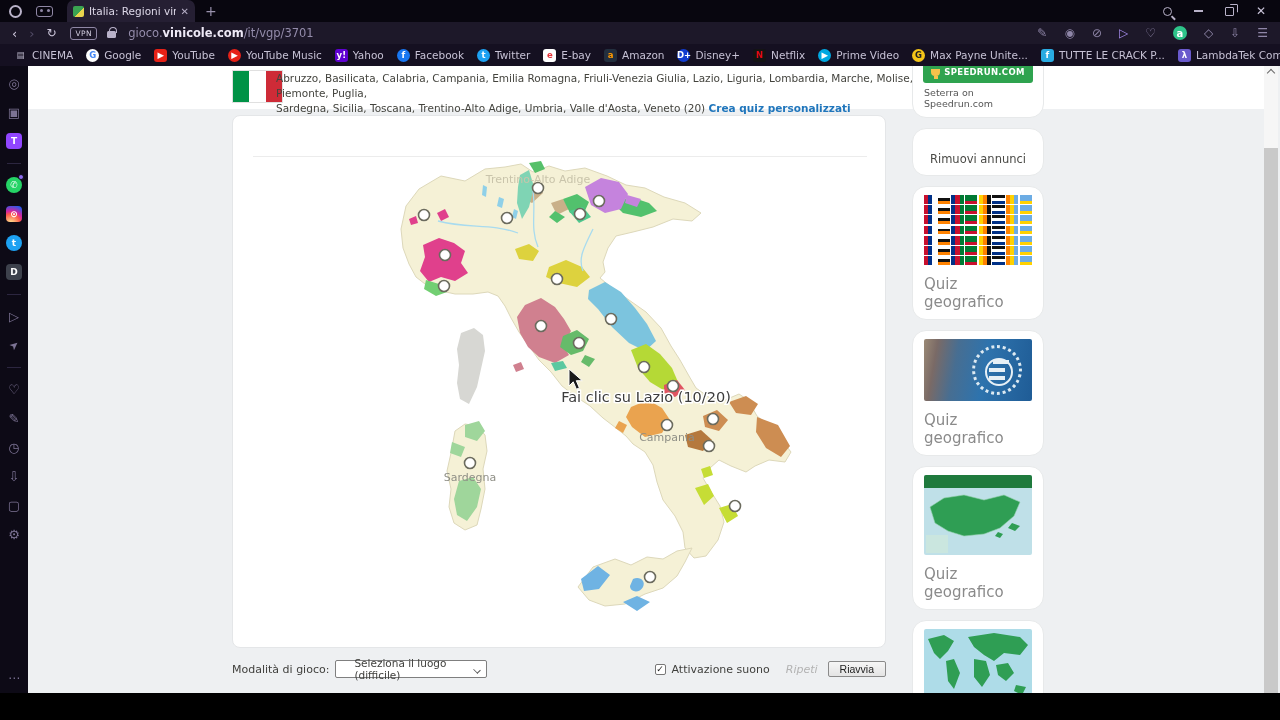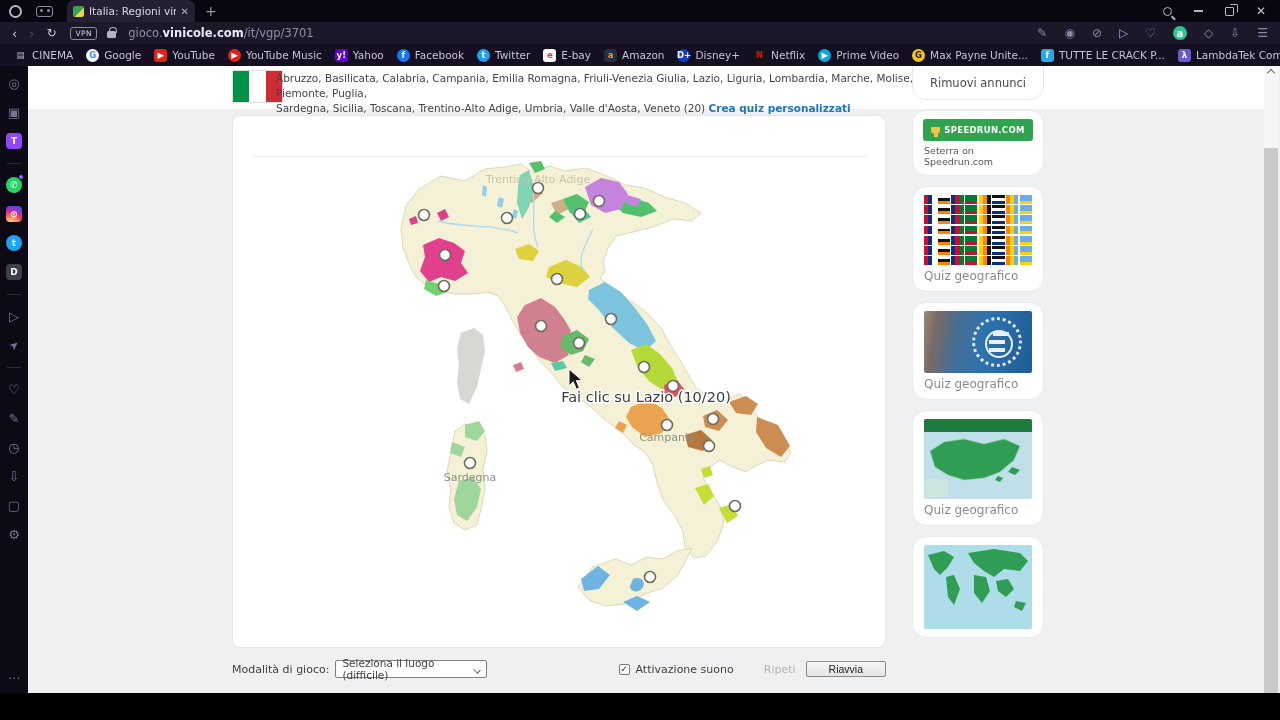--- a/index.html
+++ b/index.html
@@ -93,46 +93,46 @@
   .map-label { font-size:11px; fill:#8f8f86; }
   .map-label.faint { fill:#c9c4ab; }
   .map-tooltip { font-size:14.5px; fill:#3c3c3c; paint-order:stroke; stroke:#ffffff;
     stroke-width:3px; font-weight:500; }
   svg text { text-anchor:middle; font-family:"DejaVu Sans",sans-serif; }
 
   .controls { position:absolute; left:204px; top:592px; width:654px; height:22px;
     display:flex; align-items:center; font-size:11px; color:#3f3f3c; }
   .mode-select { margin-left:6px; width:152px; height:18px; background:#fff;
     border:1px solid #7f7f7f; border-radius:2px; font-size:10.5px; display:flex;
-    align-items:center; padding:0 6px; position:relative; }
+    align-items:center; padding:0 18px; position:relative; }
   .mode-select::after { content:""; position:absolute; right:6px; top:6px; width:5px; height:5px;
     border-right:1.5px solid #555; border-bottom:1.5px solid #555; transform:rotate(45deg) scale(1,.8); }
   .snd-box { width:11px; height:11px; background:#fff; border:1px solid #777; border-radius:2px;
     margin-left:auto; display:flex; align-items:center; justify-content:center;
     font-size:9px; color:#222; }
   .snd-label { margin-left:6px; }
-  .repeat-btn { margin-left:30px; color:#b3b3b3; }
+  .repeat-btn { margin-left:16px; color:#b3b3b3;font-style:italic; }
   .restart-btn { margin-left:10px; background:linear-gradient(#f6f6f6,#e4e4e4);
-    border:1px solid #8a8a8a; border-radius:2px; font-size:10.5px; padding:1px 22px; color:#222; }
+    border:1px solid #8a8a8a; border-radius:2px; font-size:10.5px; padding:1px 11px; color:#222; }
 
   
   .ads-col { position:absolute; left:884px; top:-14px; width:132px; display:flex;
     flex-direction:column; gap:10px; }
   .ad-card { background:#fff; border:1px solid #e7e9ea; border-radius:14px; padding:8px 11px; }
   .remove-card { height:48px; display:flex; align-items:flex-end; justify-content:center; padding-bottom:9px; }
   .remove-label { font-size:11.5px; color:#4a4a46; }
   .sr-card { height:66px; display:flex; flex-direction:column; align-items:center; justify-content:center; gap:4px;}
   .sr-banner { width:110px; height:30px; background:#2fa34f; border-radius:3px; display:flex;
     align-items:center; justify-content:center; gap:4px; }
   .sr-trophy { width:9px; height:7px; background:#f6c24b; border-radius:0 0 4px 4px; position:relative; }
   .sr-trophy::after { content:""; position:absolute; left:2.5px; top:7px; width:4px; height:3px; background:#f6c24b; }
   .sr-text { color:#fff; font-size:8.5px; font-weight:800; letter-spacing:.3px; }
   .sr-caption { font-size:9.5px; color:#555; }
   .ad-title { font-size:11.5px; font-weight:700; color:#17516f; line-height:14px; margin-top:6px; }
-  .ad-sub { font-size:12px; color:#8a8a8a; margin-top:4px; }
+  .ad-sub { font-size:15px; color:#8a8a8a; margin-top:10px; }
   .flags-grid { width:108px; height:70px; background:#fff; display:grid;
     grid-template-columns:repeat(8,1fr); gap:1.5px; }
   .flags-grid div { width:100%; height:100%; }
   .img-un { width:108px; height:62px; position:relative; overflow:hidden; border-radius:2px;
     background:linear-gradient(100deg,#9b8a76 0%,#7a6a66 12%,#476e92 30%,#2e73ad 55%,#1f5c96 100%); }
   .un-emblem { position:absolute; right:10px; top:6px; width:50px; height:50px; border:3px dotted #ddeaf2;
     border-radius:50%; }
   .un-emblem::before { content:""; position:absolute; left:10px; top:10px; width:24px; height:24px;
     border:2px solid #e7f0f6; border-radius:50%; }
   .un-emblem::after { content:""; position:absolute; left:14px; top:20px; width:16px; height:4px;
@@ -383,29 +383,29 @@
       </div>
       <div class="snd-box">
           <span>✓</span>
         </div>
       <span class="snd-label">Attivazione suono</span>
       <span class="repeat-btn">Ripeti</span>
       <button class="restart-btn">Riavvia</button>
     </div>
 
     <div class="ads-col">
-      <div class="ad-card remove-card">
-        <span class="remove-label">Rimuovi annunci</span>
-      </div>
       <div class="ad-card sr-card">
         <div class="sr-banner">
           <div class="sr-trophy"></div>
           <span class="sr-text">SPEEDRUN.COM</span>
         </div>
         <span class="sr-caption">Seterra on Speedrun.com</span>
+      </div>
+      <div class="ad-card remove-card">
+        <span class="remove-label">Rimuovi annunci</span>
       </div>
       <div class="ad-card">
         <div class="flags-grid" id="flagsgrid">
             <div style="background: linear-gradient(to right, rgb(200, 16, 46) 0px, rgb(200, 16, 46) 33%, rgb(0, 48, 135) 33%, rgb(0, 48, 135) 66%, rgb(255, 255, 255) 66%, rgb(255, 255, 255) 100%);"></div>
             <div style="background: linear-gradient(rgb(255, 255, 255) 0px, rgb(255, 255, 255) 33%, rgb(17, 17, 17) 33%, rgb(17, 17, 17) 66%, rgb(255, 130, 0) 66%, rgb(255, 130, 0) 100%);"></div>
             <div style="background: linear-gradient(to right, rgb(0, 48, 135) 0px, rgb(0, 48, 135) 33%, rgb(200, 16, 46) 33%, rgb(200, 16, 46) 66%, rgb(0, 122, 51) 66%, rgb(0, 122, 51) 100%);"></div>
             <div style="background: linear-gradient(rgb(0, 122, 51) 0px, rgb(0, 122, 51) 33%, rgb(0, 122, 51) 33%, rgb(0, 122, 51) 66%, rgb(200, 16, 46) 66%, rgb(200, 16, 46) 100%);"></div>
             <div style="background: linear-gradient(to right, rgb(255, 209, 0) 0px, rgb(255, 209, 0) 33%, rgb(255, 130, 0) 33%, rgb(255, 130, 0) 66%, rgb(17, 17, 17) 66%, rgb(17, 17, 17) 100%);"></div>
             <div style="background: linear-gradient(rgb(17, 17, 17) 0px, rgb(17, 17, 17) 33%, rgb(255, 255, 255) 33%, rgb(255, 255, 255) 66%, rgb(0, 48, 135) 66%, rgb(0, 48, 135) 100%);"></div>
             <div style="background: linear-gradient(to right, rgb(255, 130, 0) 0px, rgb(255, 130, 0) 33%, rgb(255, 209, 0) 33%, rgb(255, 209, 0) 66%, rgb(108, 172, 228) 66%, rgb(108, 172, 228) 100%);"></div>

